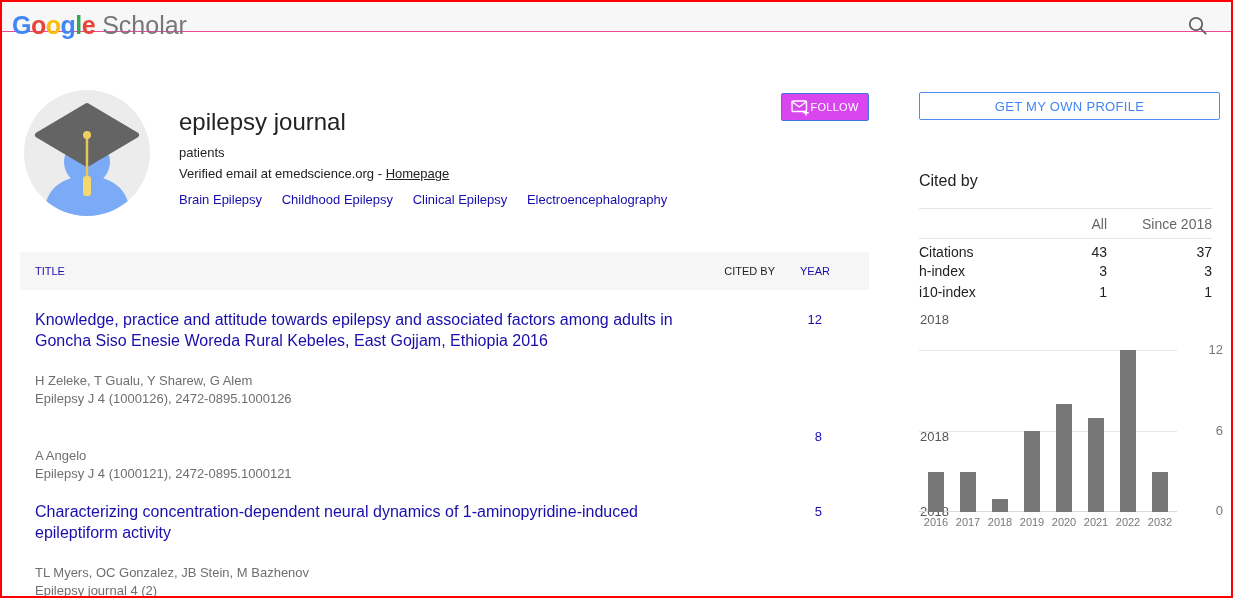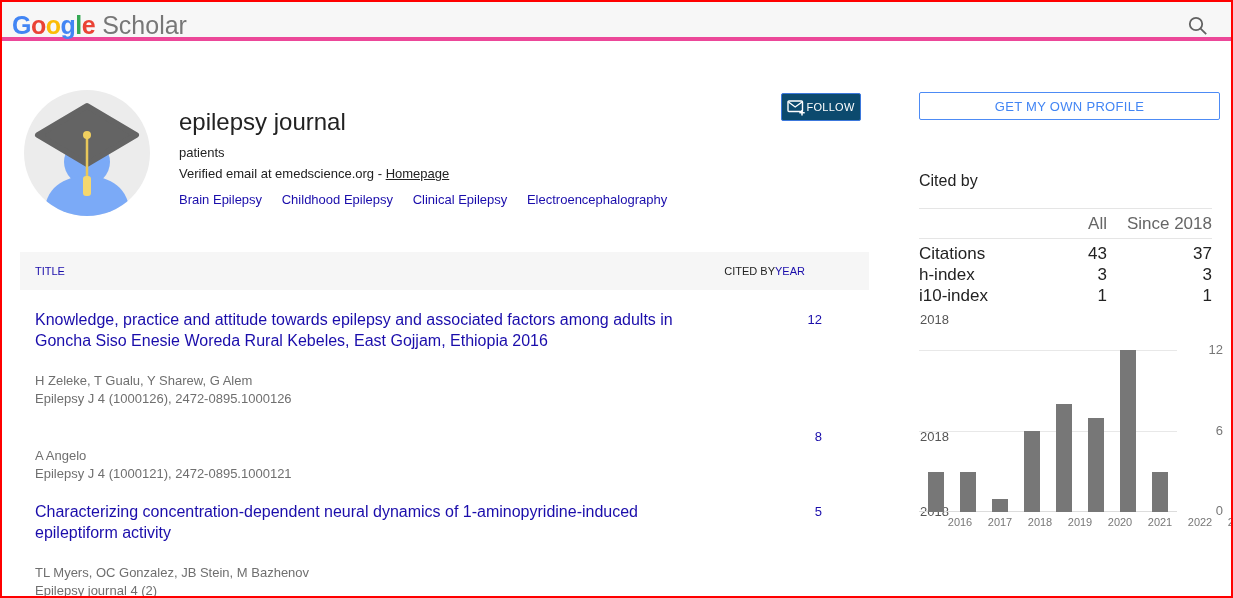--- a/index.html
+++ b/index.html
@@ -4,85 +4,85 @@
 <style>
   * { margin:0; padding:0; box-sizing:border-box; }
   html,body { background:#fff; }
   body { font-family:"Liberation Sans", sans-serif; }
   .viewport {
     position:relative; width:1233px; height:598px;
     border:2px solid #ff0000; overflow:hidden; background:#fff;
   }
   
   .topbar {
-    position:absolute; top:0; left:0; right:0; height:39px;
-    background:#f7f7f7; border-bottom:4px solid #ec4899;text-decoration:underline;
+    position:absolute; top:0; left:0; right:0; height:30px;
+    background:#f7f7f7; border-bottom:1px solid #ec4899;text-decoration:underline;
   }
   .logo { position:absolute; left:10px; top:9px; font-size:25px; letter-spacing:-0.5px; cursor:pointer; }
   .logo .lg { font-weight:700; }
   .logo .scholar { color:#777; margin-left:7px; font-weight:400; letter-spacing:0; }
   .search-btn { position:absolute; left:1184px; top:12px; width:24px; height:24px; cursor:pointer; }
   
   .avatar { position:absolute; left:22px; top:88px; width:126px; height:126px; }
   .pinfo { position:absolute; left:177px; top:106px; width:590px; }
   .pname { font-size:24px; font-weight:400; color:#222; line-height:27px; }
   .prole { font-size:13px; color:#222; margin-top:9px; line-height:18px; }
   .pverified { font-size:13px; color:#222; margin-top:3px; line-height:18px; }
   .pverified a { color:#222; text-decoration:underline; cursor:pointer; }
   .pinterests { margin-top:8px; font-size:13px; line-height:18px; }
   .pinterests a { color:#1a0dab; text-decoration:none; margin-right:16px; cursor:pointer; }
   .follow-btn {
-    position:absolute; left:779px; top:91px; width:80px; height:28px;
-    background:#0c4a6e; border:1px solid #3c78dc; border-radius:2px;
+    position:absolute; left:779px; top:91px; width:88px; height:28px;
+    background:#d946ef; border:1px solid #3c78dc; border-radius:2px;
     color:#fff; font-size:11px; font-family:"Liberation Sans",sans-serif;
     display:flex; align-items:center; justify-content:center; cursor:pointer; letter-spacing:0.3px;
   }
   
   .pubs { position:absolute; left:18px; top:250px; width:849px; }
   .pubs-head {
     height:38px; background:#f6f6f6; display:flex; align-items:center;
     padding:0 14px 0 15px; font-size:11px;
   }
   .col-title { flex:0 0 680px; color:#1a0dab; text-decoration:none; cursor:pointer; }
   .col-cited { flex:0 0 60px; text-align:right; color:#222; }
-  .col-year  { flex:0 0 80px; text-align:left; color:#1a0dab; text-decoration:none; cursor:pointer; }
+  .col-year  { flex:0 0 80px; text-align:center; color:#1a0dab; text-decoration:none; cursor:pointer; }
   .article { display:flex; padding:0 14px 0 15px; margin-top:19px;gap:47px; }
   .a-main { flex:0 0 680px; }
   .a-title { display:block; font-size:16px; line-height:21px; color:#1a0dab; text-decoration:none; cursor:pointer; }
   .a-authors, .a-venue { font-size:13px; line-height:17px; color:#6f6f6f; margin-top:1px; }
   .a-authors { margin-top:21px; }
   .a-cited { flex:0 0 60px; text-align:right; font-size:13px; color:#1a0dab; text-decoration:none; line-height:21px; cursor:pointer; }
   .a-year { flex:0 0 80px; text-align:right; font-size:13px; color:#555; line-height:21px; }
   
   .aside { position:absolute; left:917px; top:0; width:301px; height:598px; }
   .gp-btn {
     position:absolute; top:90px; left:0; width:301px; height:28px;
     background:#fff; border:1px solid #4d8bf5; border-radius:2px;
     color:#4285f4; font-size:13px; letter-spacing:0.3px; cursor:pointer;
     font-family:"Liberation Sans",sans-serif;
   }
   .cb-title { position:absolute; top:170px; left:0; font-size:16px; font-weight:400; color:#222; }
-  .metrics { position:absolute; top:206px; left:0; width:293px; border-collapse:collapse; font-size:17px; }
+  .metrics { position:absolute; top:206px; left:0; width:293px; border-collapse:collapse; font-size:14px; }
   .metrics thead td { border-top:1px solid #e5e5e5; border-bottom:1px solid #e5e5e5; color:#666; height:30px; }
   .metrics td { padding:0; }
   .metrics tbody td { height:21px; color:#222; }
   .metrics tbody tr:first-child td { padding-top:5px; }
   .metrics .num { text-align:right; }
   .metrics .c-all { width:85px; }
   .metrics .c-since { width:105px; }
   
   .chart { position:absolute; top:348px; left:0; width:258px; height:162px; }
   .gridline { position:absolute; left:0; right:0; height:1px; background:#e8e8e8; }
   .gl-12 { top:0; } .gl-6 { top:81px; }
   .baseline { position:absolute; left:0; right:0; bottom:0; height:1px; background:#dcdcdc; }
   .bars { position:absolute; inset:0; display:flex; justify-content:space-between; align-items:flex-end; padding:0 9px; }
   .bar-col { position:relative; width:16px; height:100%; display:flex; align-items:flex-end; justify-content:center; }
   .bar { width:16px; background:#777777; cursor:pointer; }
   .bar-labels { position:absolute; top:166px; left:0; width:258px; display:flex; justify-content:space-between; padding:0 9px; }
-  .bar-labels span { width:16px; display:flex; justify-content:center; font-size:11px; color:#777; white-space:nowrap;margin-left:24px; }
+  .bar-labels span { width:16px; display:flex; justify-content:center; font-size:11px; color:#777; white-space:nowrap; }
   .ytick { position:absolute; left:262px; width:42px; text-align:right; font-size:13px; color:#777; }
   .yt-12 { top:340px; } .yt-6 { top:421px; } .yt-0 { top:501px; }
 </style>
 </head>
 <body>
 
 <div class="viewport">
 
   <div class="topbar">
     <div class="logo">

